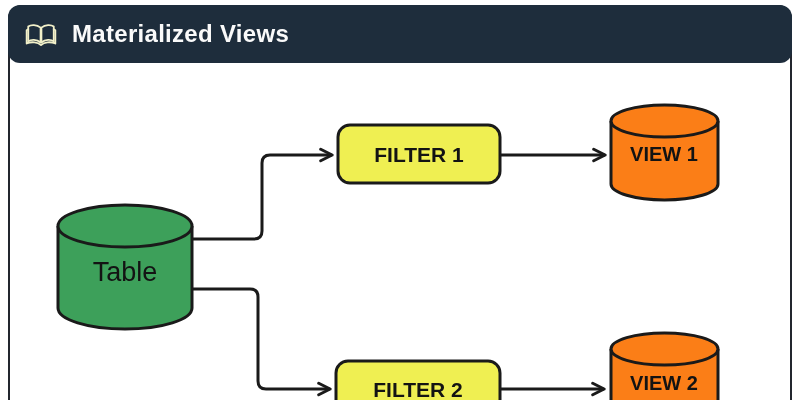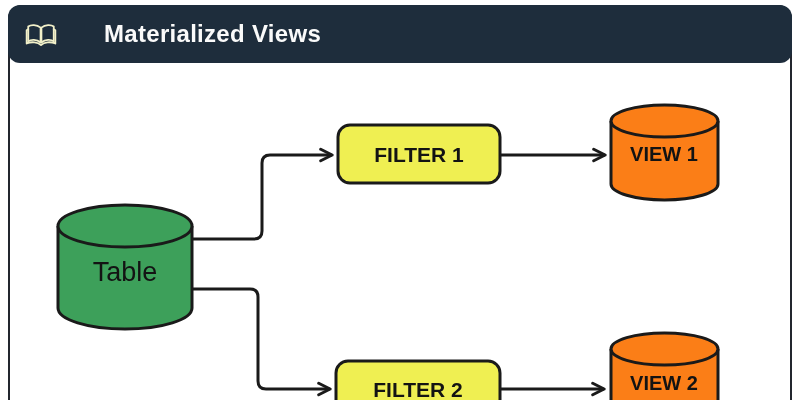--- a/index.html
+++ b/index.html
@@ -29,21 +29,20 @@
     align-items: center;
     gap: 14px;
     padding: 0 16px;
     box-sizing: border-box;
   }
   .card-title {
     color: #fafafa;
     font-size: 24px;
     font-weight: 700;
     letter-spacing: 0.3px;
-    margin-left: 32px;
   }
   .book-icon { display: inline-flex; width: 34px; height: 29px; }
   .diagram {
     position: absolute;
     left: 0; top: 0;
     width: 800px; height: 400px;
   }
   .node-label { fill: #131313; }
   .lbl-bold { font-weight: 700; }
 </style>

